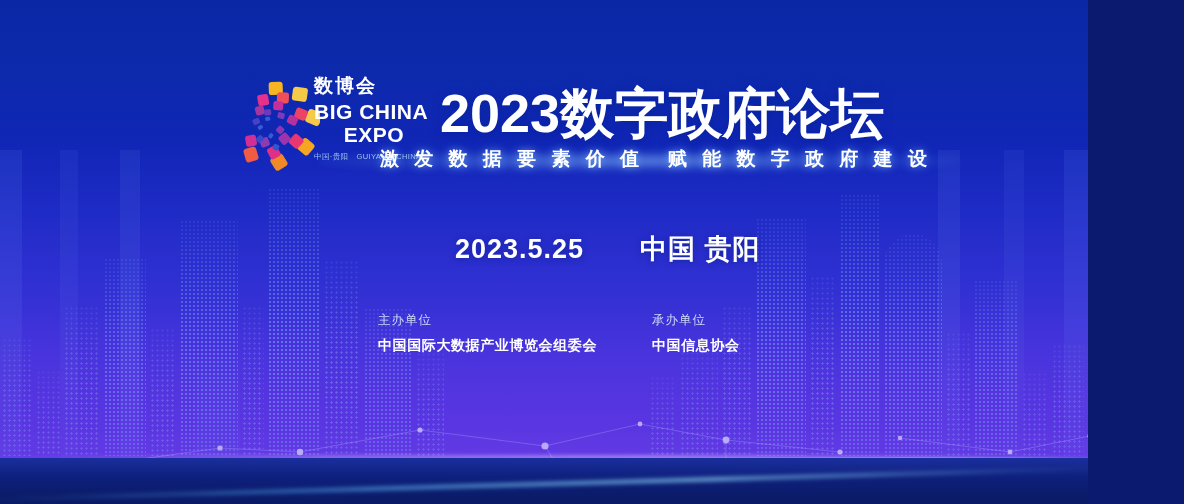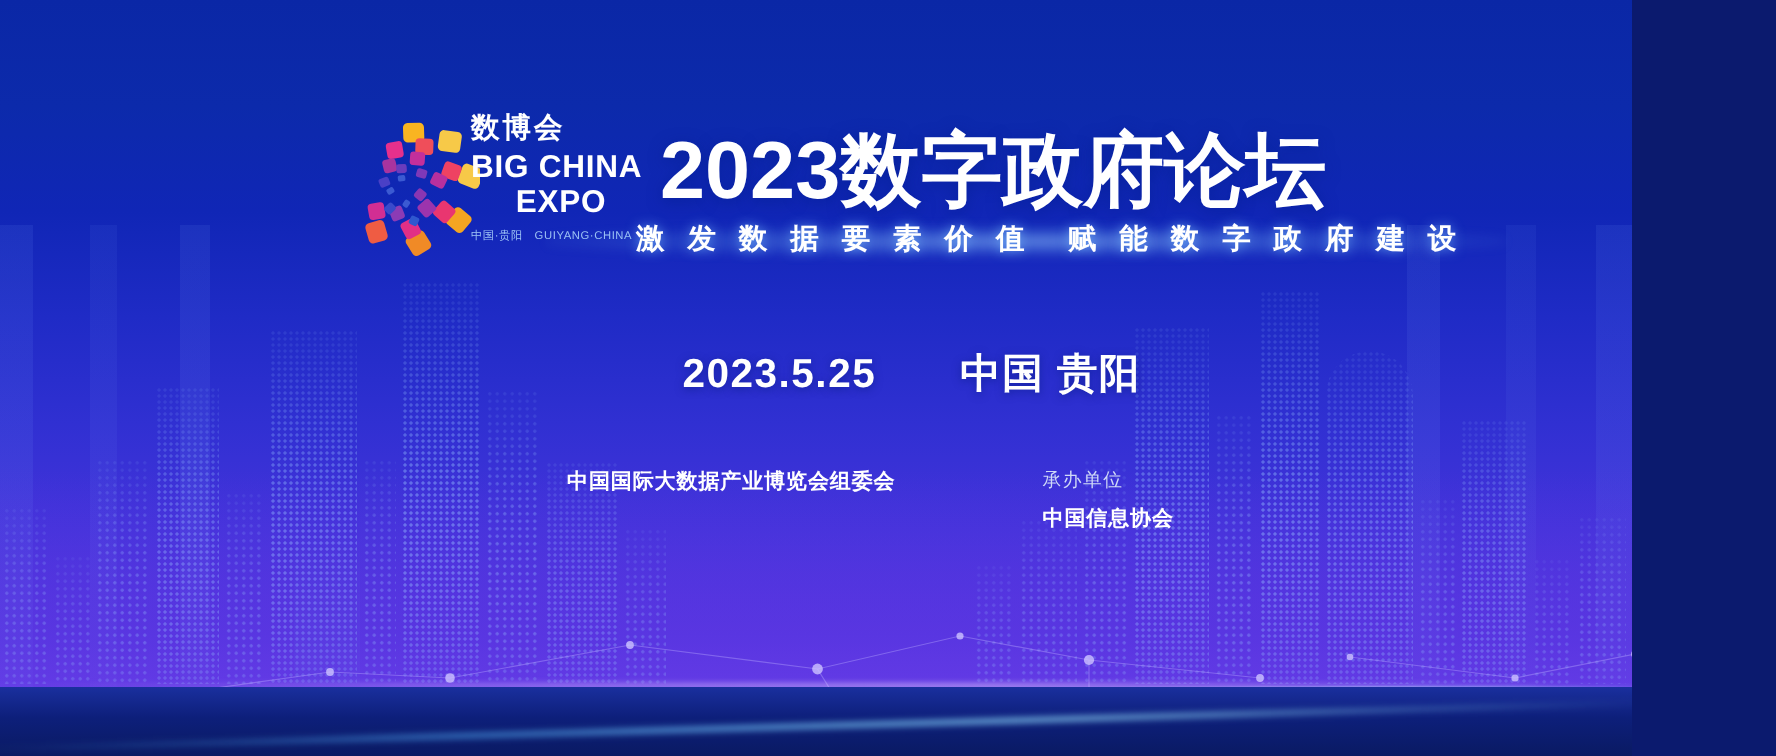--- a/index.html
+++ b/index.html
@@ -114,21 +114,21 @@
     left: 440px; top: 78px;
     color: #ffffff;
     font-size: 54px;
     font-weight: bold;
     letter-spacing: 0px;
     white-space: nowrap;
     text-shadow: 0 2px 10px rgba(0,30,140,.55);
   }
   #subtitle-wrap {
     position: absolute;
-    left: 424px; top: 146px;
+    left: 380px; top: 146px;
     width: 520px; height: 30px;
   }
   #subtitle-glow {
     position: absolute; left: -60px; right: -60px; top: 4px; height: 22px;
     background: radial-gradient(ellipse at 50% 50%, rgba(150,205,255,.55) 0%, rgba(110,175,245,.22) 45%, rgba(80,150,240,0) 78%);
     filter: blur(3px);
   }
   #subtitle {
     position: absolute; left: 0; top: 0; width: 100%;
     text-align: center;
@@ -162,21 +162,21 @@
     margin-bottom: 8px;
   }
   .org-name {
     color: #ffffff;
     font-size: 14px;
     font-weight: bold;
     letter-spacing: .6px;
     white-space: nowrap;
   }
   #org-host { left: 378px; top: 312px; }
-  #org-exec { left: 652px; top: 312px; margin-left: 43px; }
+  #org-exec { left: 652px; top: 312px; }
 </style>
 </head>
 <body>
 
 <div id="banner">
 
   <div class="vglow" style="left:0; width:300px;
               background:
                 linear-gradient(to right, rgba(120,160,255,.10) 0 22px, rgba(0,0,0,0) 22px 60px,
                                           rgba(120,160,255,.07) 60px 78px, rgba(0,0,0,0) 78px 120px,
@@ -319,20 +319,21 @@
   <div id="headline">2023数字政府论坛</div>
 
   <div id="subtitle-wrap">
     <div id="subtitle-glow"></div>
     <div id="subtitle">激 发 数 据 要 素 价 值　赋 能 数 字 政 府 建 设</div>
   </div>
 
   <div id="dateline">2023.5.25　　中国 贵阳</div>
 
   <div class="org" id="org-host">
+    <div class="org-label">主办单位</div>
     <div class="org-name">中国国际大数据产业博览会组委会</div>
   </div>
   <div class="org" id="org-exec">
     <div class="org-label">承办单位</div>
     <div class="org-name">中国信息协会</div>
   </div>
 
 </div>
 
 </body></html>

